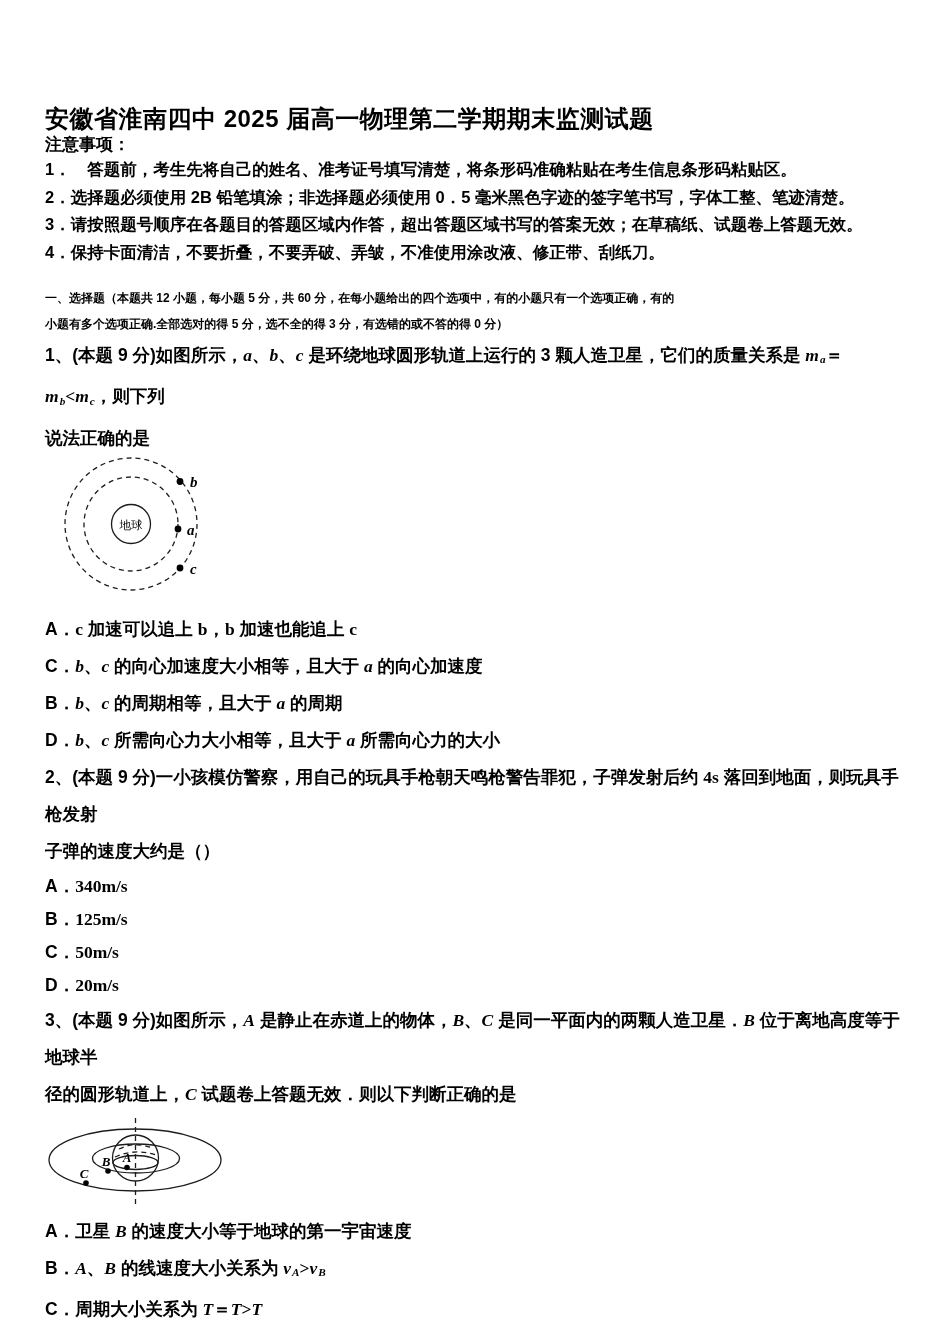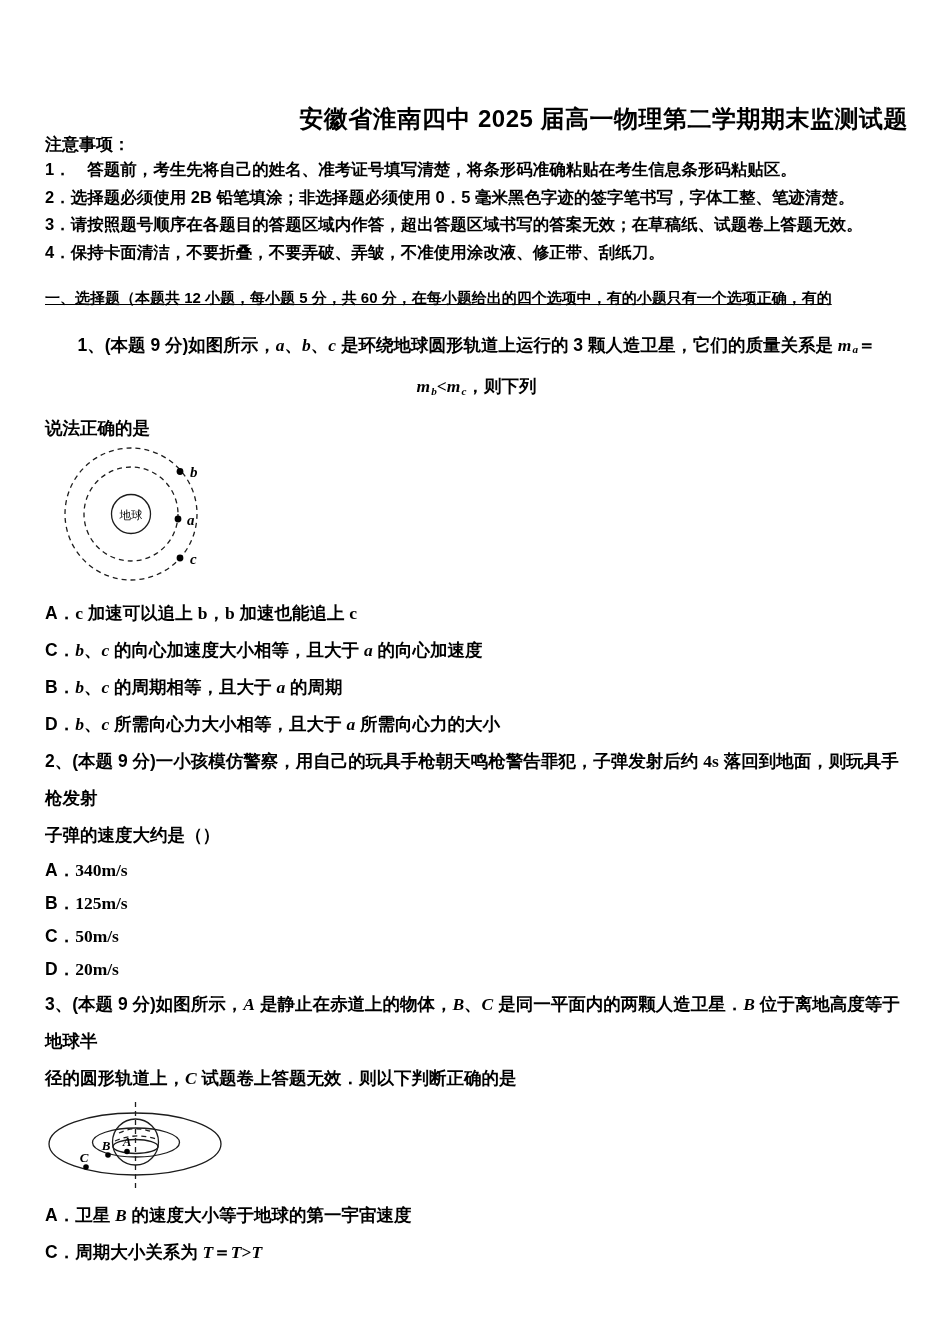--- a/index.html
+++ b/index.html
@@ -8,30 +8,30 @@
     width:950px;height:1344px;
     background:#ffffff;color:#000000;
     font-family:"Liberation Sans",sans-serif;
     font-weight:700;
     box-sizing:border-box;
     padding:104px 42px 0 45px;
     overflow:hidden;
   }
   .title{
     font-size:24px;line-height:30px;margin:0;
-    text-align:right;font-weight:700;letter-spacing:0.5px;
+    text-align:left;font-weight:700;letter-spacing:0.5px;
   }
   .notice-heading{font-size:17px;line-height:22px;}
   .notice-item{font-size:16.5px;line-height:27.5px;}
   .section-heading{margin-top:19px;}
-  .sh-line{font-size:15px;line-height:26px;text-decoration:underline;}
+  .sh-line{font-size:12px;line-height:26px;}
   .qline{font-size:17.5px;line-height:37px;}
   .q2opt{line-height:33px;}
-  .stem-q1{margin-top:16px;text-align:center;}
-  .opts-q1{margin-top:2px;}
+  .stem-q1{margin-top:0;}
+  .opts-q1{margin-top:8px;}
   .rm{font-family:"Liberation Serif",serif;}
   .it{font-family:"Liberation Serif",serif;font-style:italic;}
   .sb{font-size:64%;vertical-align:-0.22em;margin-left:1px;}
   .diagram1{display:block;margin:-6px 0 0 8px;}
   .diagram2{display:block;margin:2px 0 0 0;}
   .opts-q3{margin-top:2px;}
   svg .orbit{fill:none;stroke:#1c1c1c;stroke-width:1.3;}
   svg .dashed{stroke-dasharray:5,4;}
   svg .dot{fill:#000;stroke:none;}
   svg .svg-cn{font-family:"Liberation Sans",sans-serif;font-size:11.5px;font-weight:400;fill:#000;}
@@ -48,20 +48,21 @@
   <div>
     <div class="notice-heading">注意事项：</div>
     <div class="notice-item">1．　答题前，考生先将自己的姓名、准考证号填写清楚，将条形码准确粘贴在考生信息条形码粘贴区。</div>
     <div class="notice-item">2．选择题必须使用 2B 铅笔填涂；非选择题必须使用 0．5 毫米黑色字迹的签字笔书写，字体工整、笔迹清楚。</div>
     <div class="notice-item">3．请按照题号顺序在各题目的答题区域内作答，超出答题区域书写的答案无效；在草稿纸、试题卷上答题无效。</div>
     <div class="notice-item">4．保持卡面清洁，不要折叠，不要弄破、弄皱，不准使用涂改液、修正带、刮纸刀。</div>
   </div>
 
   <div class="section-heading">
     <div class="sh-line">一、选择题（本题共 12 小题，每小题 5 分，共 60 分，在每小题给出的四个选项中，有的小题只有一个选项正确，有的</div>
+    <div class="sh-line">小题有多个选项正确.全部选对的得 5 分，选不全的得 3 分，有选错的或不答的得 0 分）</div>
   </div>
 
   <div>
     <div class="qline stem-q1"><span>1、(本题 9 分)如图所示，</span><span class="it">a</span><span>、</span><span class="it">b</span><span>、</span><span class="it">c</span><span> 是环绕地球圆形轨道上运行的 3 颗人造卫星，它们的质量关系是 </span><span class="it">m</span><span class="it sb">a</span><span>＝</span><span class="it">m</span><span class="it sb">b</span><span class="rm">&lt;</span><span class="it">m</span><span class="it sb">c</span><span>，则下列</span></div>
     <div class="qline">说法正确的是</div>
 
     <svg class="diagram1" width="192" height="152" viewBox="0 0 192 152">
       <circle class="orbit dashed" cx="78" cy="73" r="66"></circle>
       <circle class="orbit dashed" cx="78" cy="73" r="47"></circle>
       <circle class="orbit" cx="78" cy="73" r="19.5"></circle>
@@ -108,18 +109,19 @@
       <circle class="dot" cx="82" cy="52.5" r="2.8"></circle>
       <circle class="dot" cx="63" cy="56" r="2.8"></circle>
       <circle class="dot" cx="41" cy="68" r="2.8"></circle>
       <text class="svg-var2" x="82" y="47" text-anchor="middle">A</text>
       <text class="svg-var2" x="61" y="51" text-anchor="middle">B</text>
       <text class="svg-var2" x="39" y="63" text-anchor="middle">C</text>
     </svg>
 
     <div class="opts-q3">
       <div class="qline"><span>A．卫星 </span><span class="it">B</span><span> 的速度大小等于地球的第一宇宙速度</span></div>
+      <div class="qline"><span>B．</span><span class="it">A</span><span>、</span><span class="it">B</span><span> 的线速度大小关系为 </span><span class="it">v</span><span class="it sb">A</span><span class="rm">&gt;</span><span class="it">v</span><span class="it sb">B</span></div>
       <div class="qline"><span>C．周期大小关系为 </span><span class="it">T</span><span>＝</span><span class="it">T</span><span class="rm">&gt;</span><span class="it">T</span></div>
 
     </div>
   </div>
 
 </div>
 
 </body></html>

